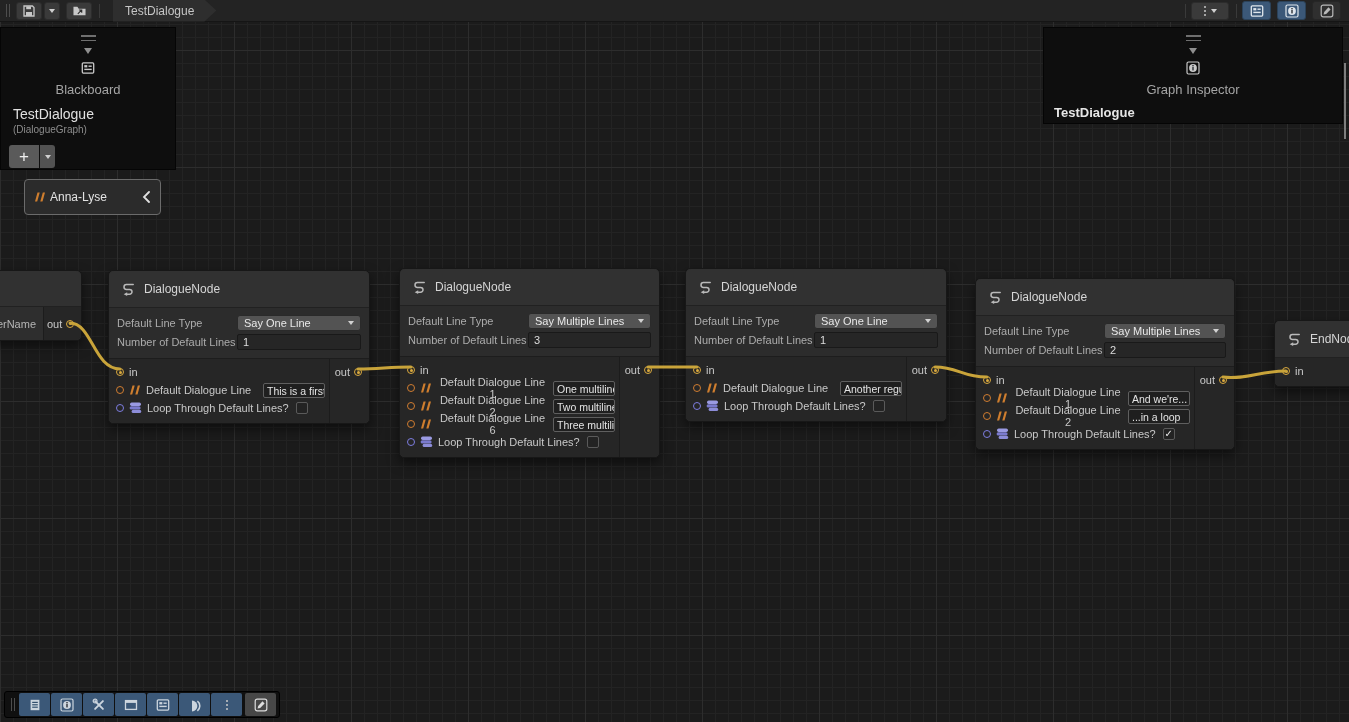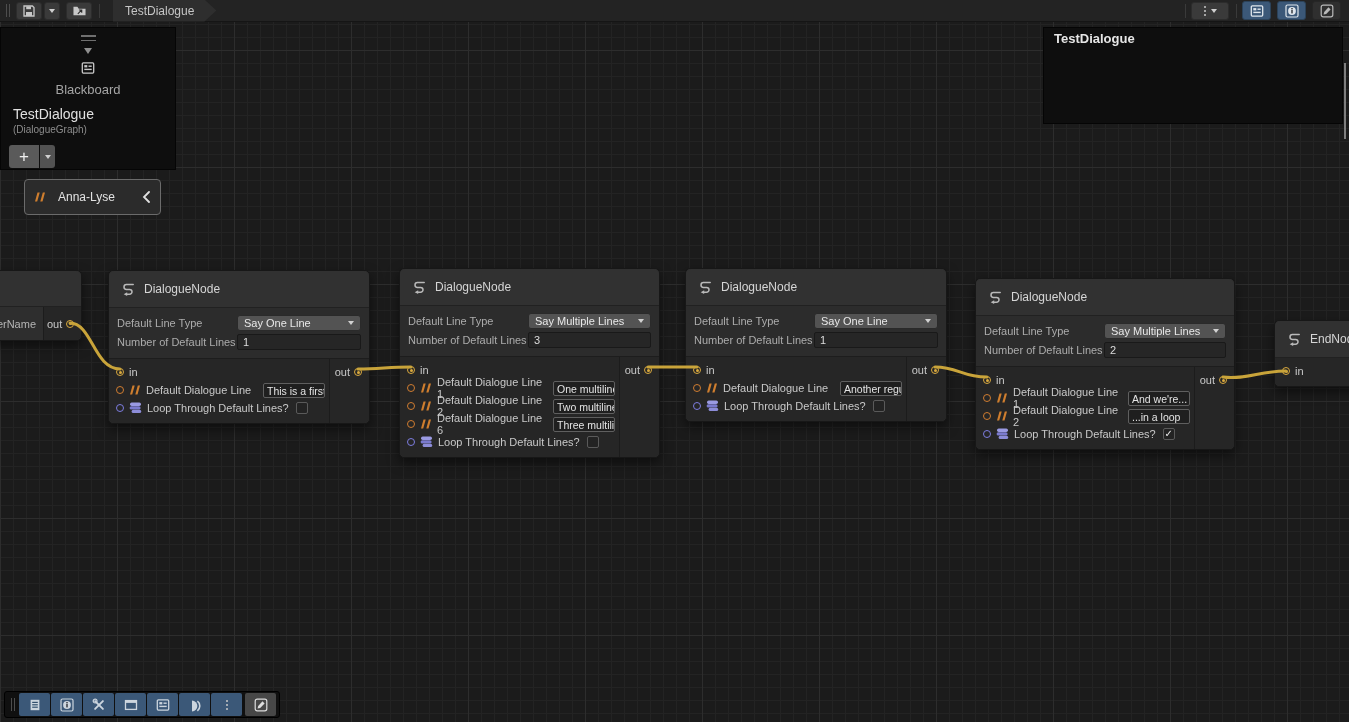--- a/index.html
+++ b/index.html
@@ -49,21 +49,21 @@
   .panel-title { font-size:13px; color:#a5a5a5; }
   .bb-asset { padding:4px 12px 0; }
   .bb-asset .name { font-size:14px; color:#e0e0e0; }
   .bb-asset .type { font-size:10px; color:#8d8d8d; margin-top:2px; }
   .bb-addrow { display:flex; margin:10px 0 0 8px; }
   .addbtn { width:30px; height:23px; background:#5a5a5a; border-radius:3px 0 0 3px; color:#efefef;
     font-size:17px; display:flex; align-items:center; justify-content:center; }
   .adddd { width:15px; height:23px; background:#525252; border-radius:0 3px 3px 0; margin-left:1px;
     display:flex; align-items:center; justify-content:center; }
   .bb-field { margin:11px 0 0 23px; width:137px; height:25px; background:#2b2b2b;
-    border:1px solid #6b6b6b; border-radius:4px; display:flex; align-items:center; gap:12px; padding:17px 9px; }
+    border:1px solid #6b6b6b; border-radius:4px; display:flex; align-items:center; gap:4px; padding:17px 9px; }
   .bb-field .fname { font-size:12px; color:#e2e2e2; flex:1; }
   .gi-asset { padding:3px 10px; font-size:13px; font-weight:bold; color:#e6e6e6; }
   .icon14 { width:14px; height:14px; flex:none; }
 
   .edge-scroll { position:absolute; left:1344px; top:63px; width:2px; height:76px; background:#7e7e7e; z-index:6; }
 
   
   svg.wires { position:absolute; left:0; top:0; z-index:3; pointer-events:none; }
   svg.wires path { pointer-events:stroke; }
 
@@ -82,21 +82,21 @@
   .tf { flex:1; height:16px; background:#262626; border:1px solid #191919; border-radius:2px;
     display:flex; align-items:center; padding:0 5px; color:#dcdcdc; }
   .ports { display:flex; background:#262626; border-radius:0 0 5px 5px; }
   .pl { flex:1; padding:4px 0 6px 7px; }
   .pr { width:40px; border-left:1px solid #1c1c1c; padding:4px 7px 0 0; }
   .port-row { display:flex; align-items:center; gap:5px; height:18px; }
   .port-row.out { justify-content:flex-end; gap:4px; }
   .dot { width:8px; height:8px; border-radius:50%; border:1.5px solid var(--c); flex:none; position:relative; }
   .dot.conn::after { content:""; position:absolute; inset:1.5px; background:var(--c); border-radius:50%; }
   .dot.exec { --c:#d9a93e; } .dot.line { --c:#cf7c30; } .dot.loop { --c:#7d7de0; }
-  .port-label { color:#c9c9c9; }
+  .port-label { color:#c9c9c9;text-align:center; }
   .mini { width:62px; height:15px; background:#1f1f1f; border:1px solid #5f5f5f; border-radius:2px;
     color:#e4e4e4; font-size:10.5px; line-height:14px; padding:0 3px; overflow:hidden; white-space:nowrap;
     margin-left:auto; margin-right:4px; flex:none; }
   .cb { width:12px; height:12px; background:#232323; border:1px solid #5a5a5a; border-radius:2px;
     margin-left:2px; color:#ececec; font-size:10px; line-height:10px; text-align:center; flex:none; }
   .qicon { width:12px; height:10px; color:#cf7e2e; flex:none; }
   .licon { width:13px; height:12px; flex:none; }
 
   
   .speaker-row { display:flex; height:33px; border-radius:0 0 5px 5px; overflow:hidden; }
@@ -262,20 +262,31 @@
           <use href="#i-quote"></use>
         </svg>
       <span class="fname">Anna-Lyse</span>
       <svg style="width:9px;height:12px" viewBox="0 0 9 12">
         <path d="M7 1 L2 6 L7 11" fill="none" stroke="#e0e0e0" stroke-width="1.8" stroke-linecap="round"></path>
       </svg>
     </div>
   </div>
 
   <div class="panel" style="left:1043px;top:27px;width:300px;height:97px">
+    <div class="panel-head">
+      <span class="grip-h">
+          <i></i>
+          <i></i>
+        </span>
+      <span class="tri-down"></span>
+      <svg class="icon14" style="color:#c9c9c9" viewBox="0 0 14 14">
+          <use href="#i-info"></use>
+        </svg>
+      <span class="panel-title">Graph Inspector</span>
+    </div>
     <div class="gi-asset">TestDialogue</div>
   </div>
 
   <div class="edge-scroll"></div>
 
   <div class="node" style="left:-61px;top:270px;width:143px">
     <div class="nh" style="padding:0;height:36px">
       <span style="margin-left:28px">Node</span>
     </div>
     <div class="speaker-row">

